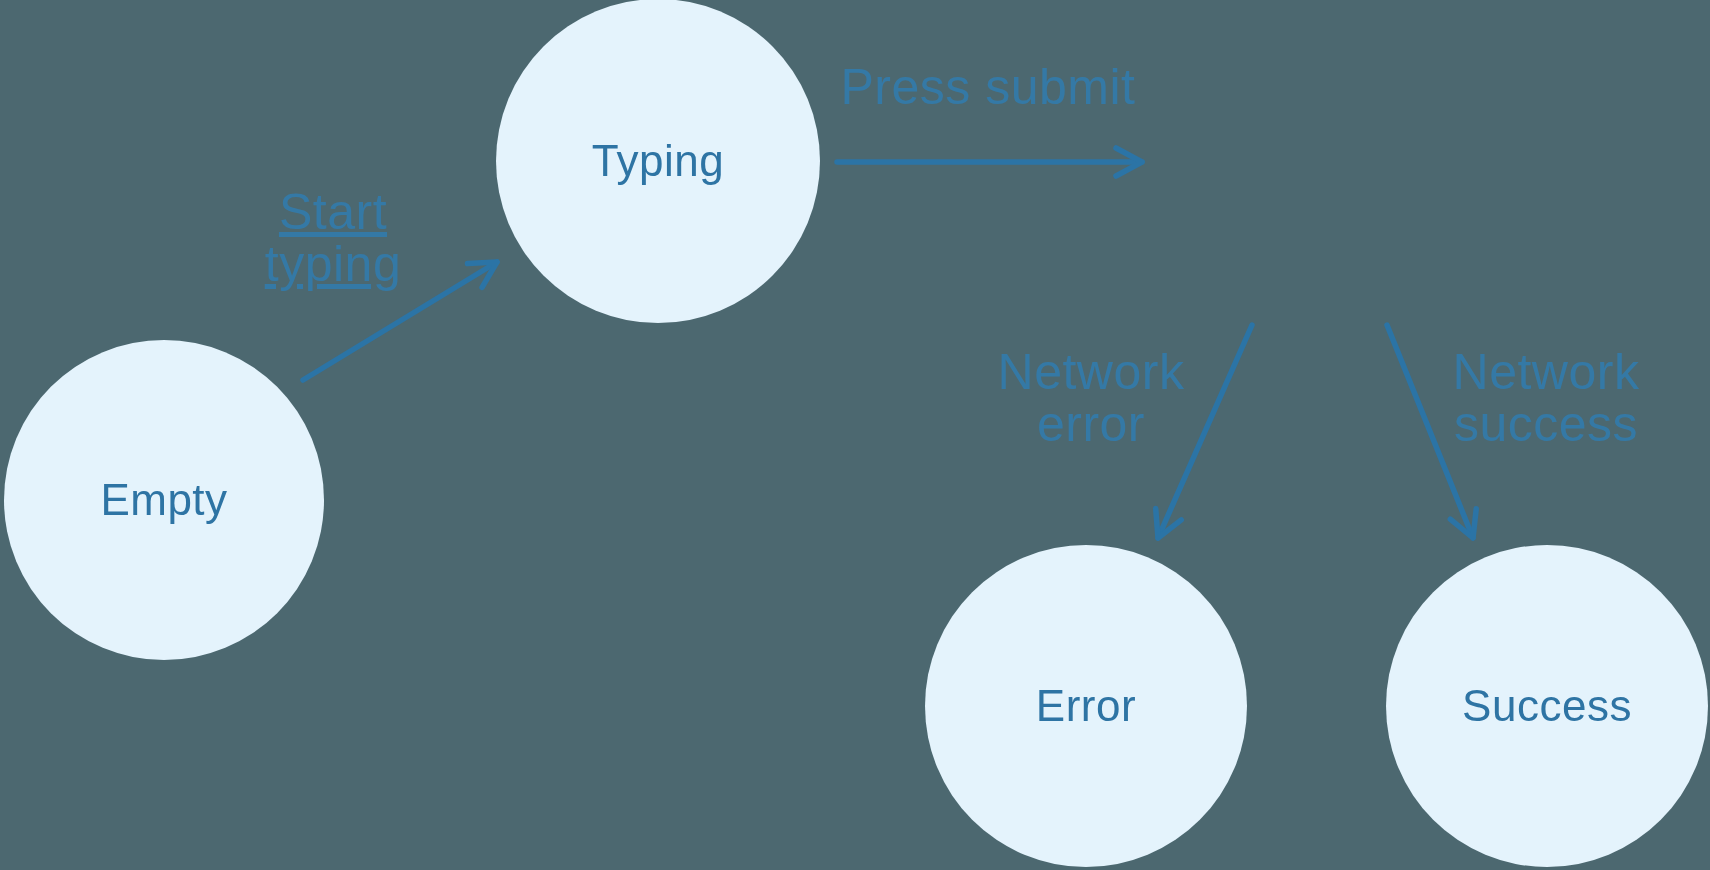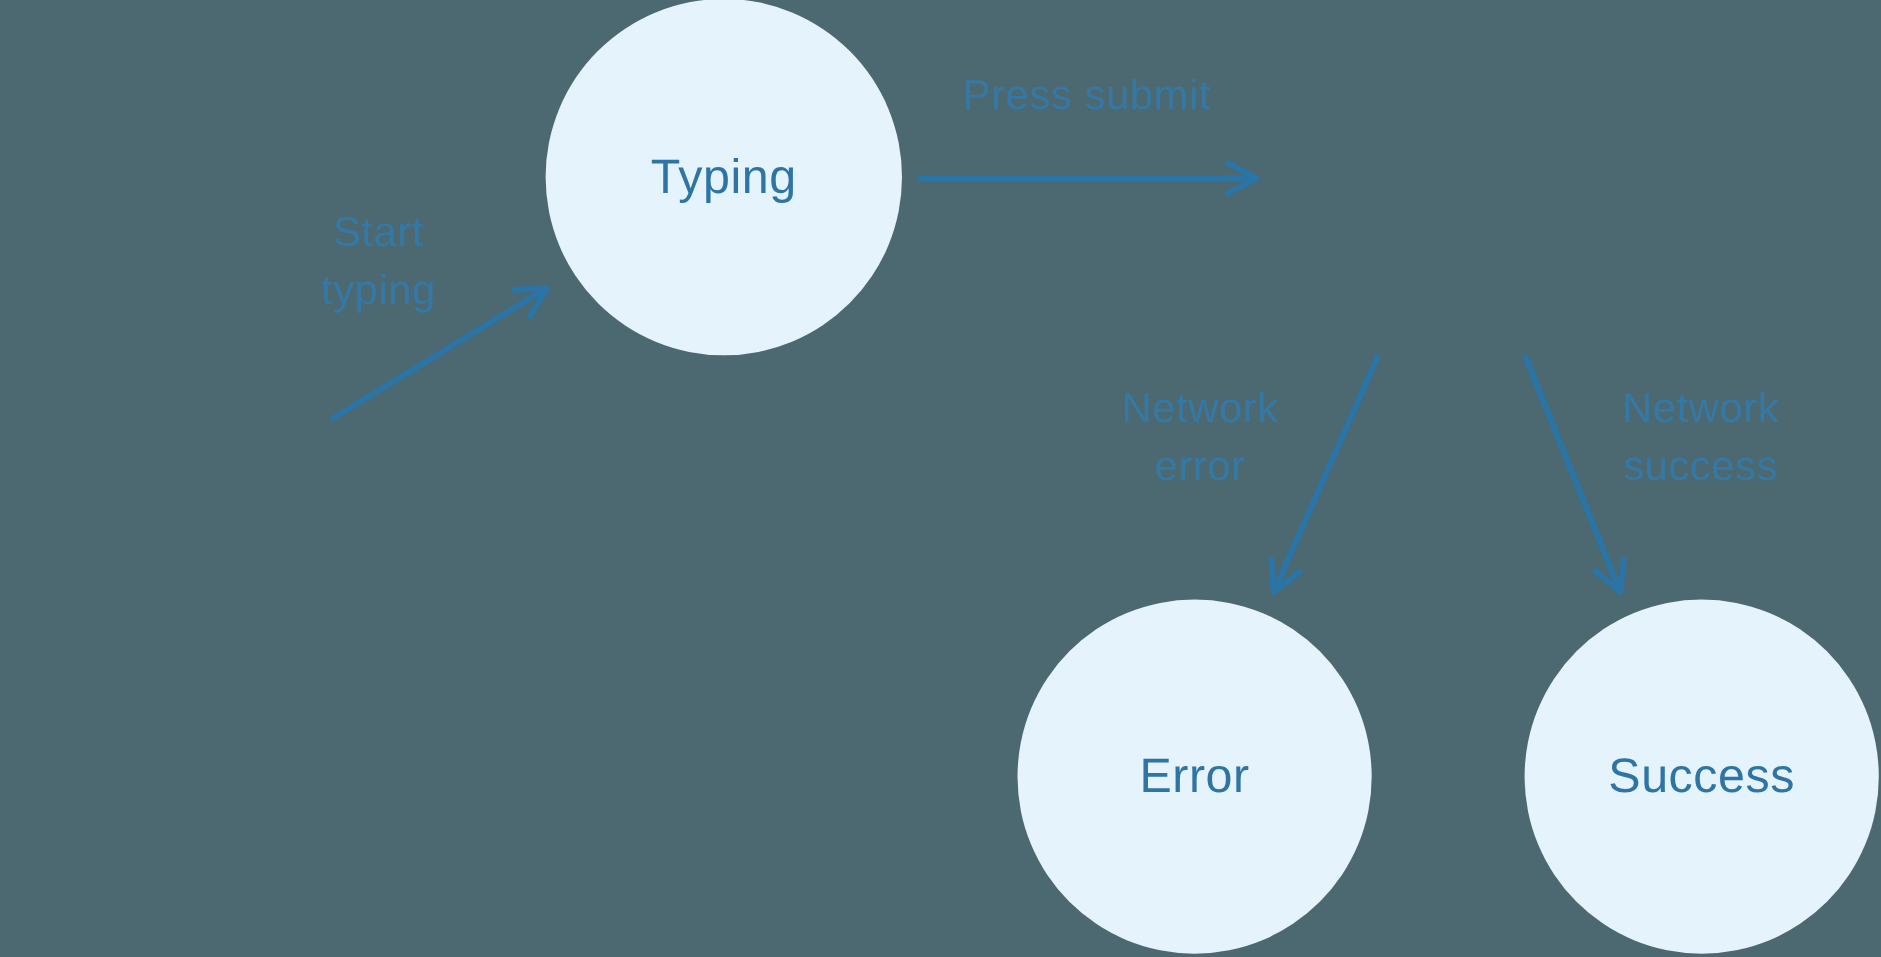--- a/index.html
+++ b/index.html
@@ -34,30 +34,30 @@
   .node-empty      { left:    4px; top: 340px; width: 320px; height: 320px; }
   .node-typing     { left:  496px; top:  -1px; width: 324px; height: 324px; }
   .node-submitting { left: 1164px; top:   3px; width: 326px; height: 326px; }
   .node-error      { left:  925px; top: 545px; width: 322px; height: 322px; }
   .node-success    { left: 1386px; top: 545px; width: 322px; height: 322px; }
 
   .edge-label {
     position: absolute;
     transform: translateX(-50%);
     color: #337BAB;
-    font-size: 38px;
+    font-size: 50px;
     font-weight: 500;
     letter-spacing: 0.5px;
     line-height: 52px;
     text-align: center;
     white-space: nowrap;
     opacity: 0.92;
   }
   .edge-label span { display: block; }
-  .lbl-start-typing    { left:  344px; top: 186px; }
+  .lbl-start-typing    { left:  333px; top: 186px; text-decoration: underline; }
   .lbl-press-submit    { left:  988px; top:  61px; }
   .lbl-network-error   { left: 1091px; top: 346px; }
   .lbl-network-success { left: 1546px; top: 346px; }
 </style>
 </head>
 <body>
 
 <div class="stage">
 
   <svg class="edges-layer" viewBox="0 0 1710 870" aria-hidden="true">
@@ -65,20 +65,23 @@
       <marker id="arrowhead" markerUnits="userSpaceOnUse" markerWidth="40" markerHeight="40" refX="30" refY="18" orient="auto">
         <path d="M4,4 L30,18 L4,32" fill="none" stroke="#2B74A6" stroke-width="5.5" stroke-linecap="round" stroke-linejoin="round"></path>
       </marker>
     </defs>
     <path d="M303,380 L497,262" fill="none" stroke="#2B74A6" stroke-width="5.5" stroke-linecap="round" marker-end="url(#arrowhead)"></path>
     <path d="M837,162 L1142,162" fill="none" stroke="#2B74A6" stroke-width="5.5" stroke-linecap="round" marker-end="url(#arrowhead)"></path>
     <path d="M1252,325 L1158,538" fill="none" stroke="#2B74A6" stroke-width="5.5" stroke-linecap="round" marker-end="url(#arrowhead)"></path>
     <path d="M1387,325 L1473,538" fill="none" stroke="#2B74A6" stroke-width="5.5" stroke-linecap="round" marker-end="url(#arrowhead)"></path>
   </svg>
 
+  <div class="node node-empty">
+    <span class="node-label">Empty</span>
+  </div>
 
   <div class="node node-typing">
     <span class="node-label">Typing</span>
   </div>
 
 
   <div class="node node-error">
     <span class="node-label">Error</span>
   </div>
 

